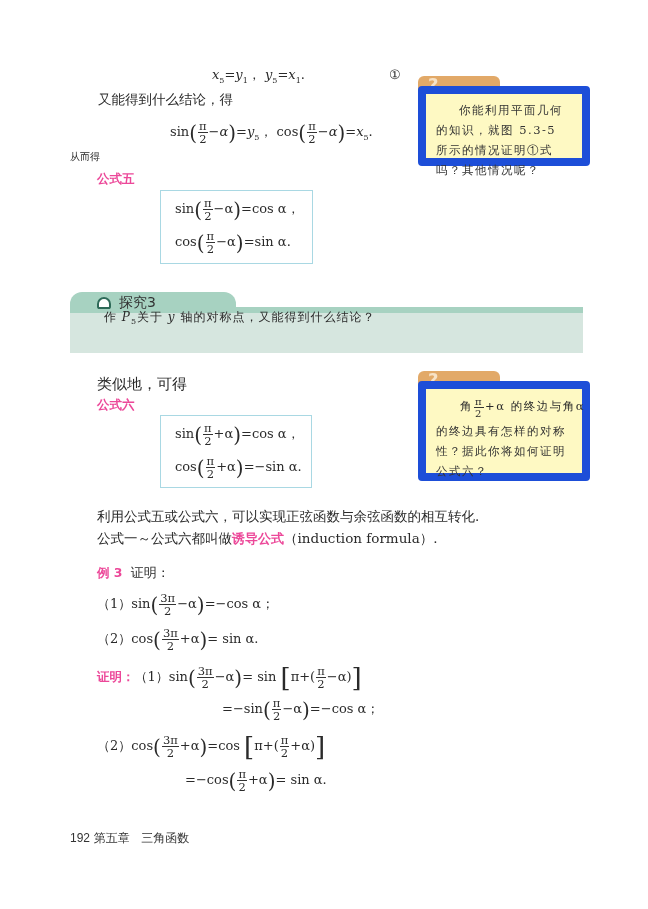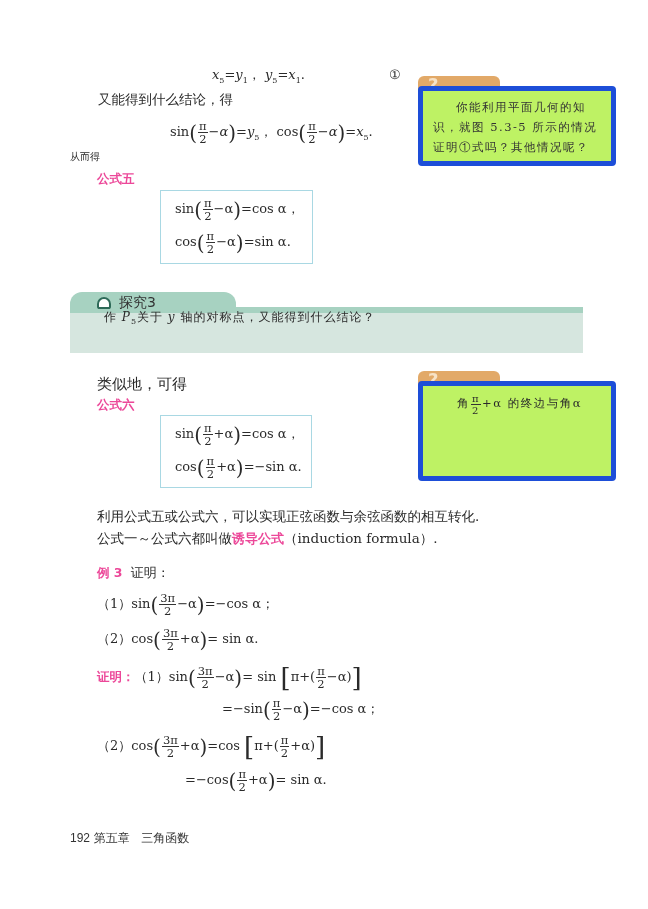--- a/index.html
+++ b/index.html
@@ -9,21 +9,21 @@
   .it { font-style:italic; }
   .blue { color:#ec4899; font-family:"DejaVu Sans","Liberation Sans",sans-serif; font-weight:bold; font-size:12.5px; }
   .frac { display:inline-flex; flex-direction:column; align-items:center; vertical-align:middle; font-size:11.5px; line-height:12px; margin:0 1px; }
   .frac .num { border-bottom:1px solid #333; padding:0 1px; }
   .frac .den { padding:0 1px; }
   .paren { font-size:20px; vertical-align:middle; font-weight:lighter; }
   .brk { font-size:26px; vertical-align:middle; font-weight:lighter; }
   sub { font-size:8px; }
   .fbox { position:absolute; border:1px solid #a9d8e3; background:#fff; }
   .fbox .line { left:14px; }
-  .note { position:absolute; width:198px; border:5px solid #1d4ed8; border-radius:4px; background:#bef264; box-sizing:border-box; }
+  .note { position:absolute; width:172px; border:8px solid #1d4ed8; border-radius:4px; background:#fef9c3; box-sizing:border-box; }
   .note-tab { position:absolute; height:14px; width:82px; background:#e2a968; border-radius:6px 6px 0 0; }
   .note-q { position:absolute; color:#f7e2c6; font-family:"DejaVu Sans",sans-serif; font-weight:bold; font-size:18px; }
   .note-text { position:absolute; left:10px; right:8px; top:16px; font-size:11.5px; line-height:20px; letter-spacing:1.5px; color:#333; white-space:normal; }
   .explore-tab { position:absolute; left:70px; top:292px; width:166px; height:22px; background:#a7d2c1; border-radius:12px 12px 0 0; }
   .explore-band { position:absolute; left:70px; top:307px; width:513px; height:46px; background:#d6e6df; border-top:6px solid #a7d2c1; box-sizing:border-box; }
   .explore-title { position:absolute; left:119px; top:294px; font-family:"DejaVu Sans","Liberation Sans",sans-serif; font-size:14px; color:#333; }
   .explore-icon { position:absolute; left:97px; top:297px; width:14px; height:12px; border-radius:8px 8px 3px 3px; background:#fff; border:2px solid #2e6a58; box-sizing:border-box; }
   .footer { position:absolute; left:70px; top:830px; font-size:12px; color:#333; }
   .footer .pg { font-family:Liberation Sans, sans-serif; }
 </style>
@@ -98,20 +98,21 @@
 
 <div class="note-tab" style="left:418px; top:371px;"></div>
 <div class="note-q" style="left:428px; top:369px;">?</div>
 <div class="note" style="left:418px; top:381px; height:100px;">
   <div class="line" style="left:34px; top:4px; font-size:11.5px; line-height:26px; letter-spacing:1.5px;">
     <span>角</span><span class="frac" style="font-size:10px; line-height:11px;">
         <span class="num">π</span>
         <span class="den">2</span>
       </span><span>+α 的终边与角α</span>
   </div>
+  <div class="note-text" style="top:32px;">的终边具有怎样的对称性？据此你将如何证明公式六？</div>
 </div>
 
 <div class="line" style="left:97px; top:507px; font-size:13.5px;">利用公式五或公式六，可以实现正弦函数与余弦函数的相互转化.</div>
 <div class="line" style="left:97px; top:529px; font-size:13.5px;">
   <span>公式一～公式六都叫做</span><span class="blue" style="font-size:13px;">诱导公式</span><span>（induction formula）.</span>
 </div>
 
 <div class="line" style="left:97px; top:564px;">
   <span class="blue">例 3</span>&nbsp;&nbsp;<span>证明：</span>
 </div>

